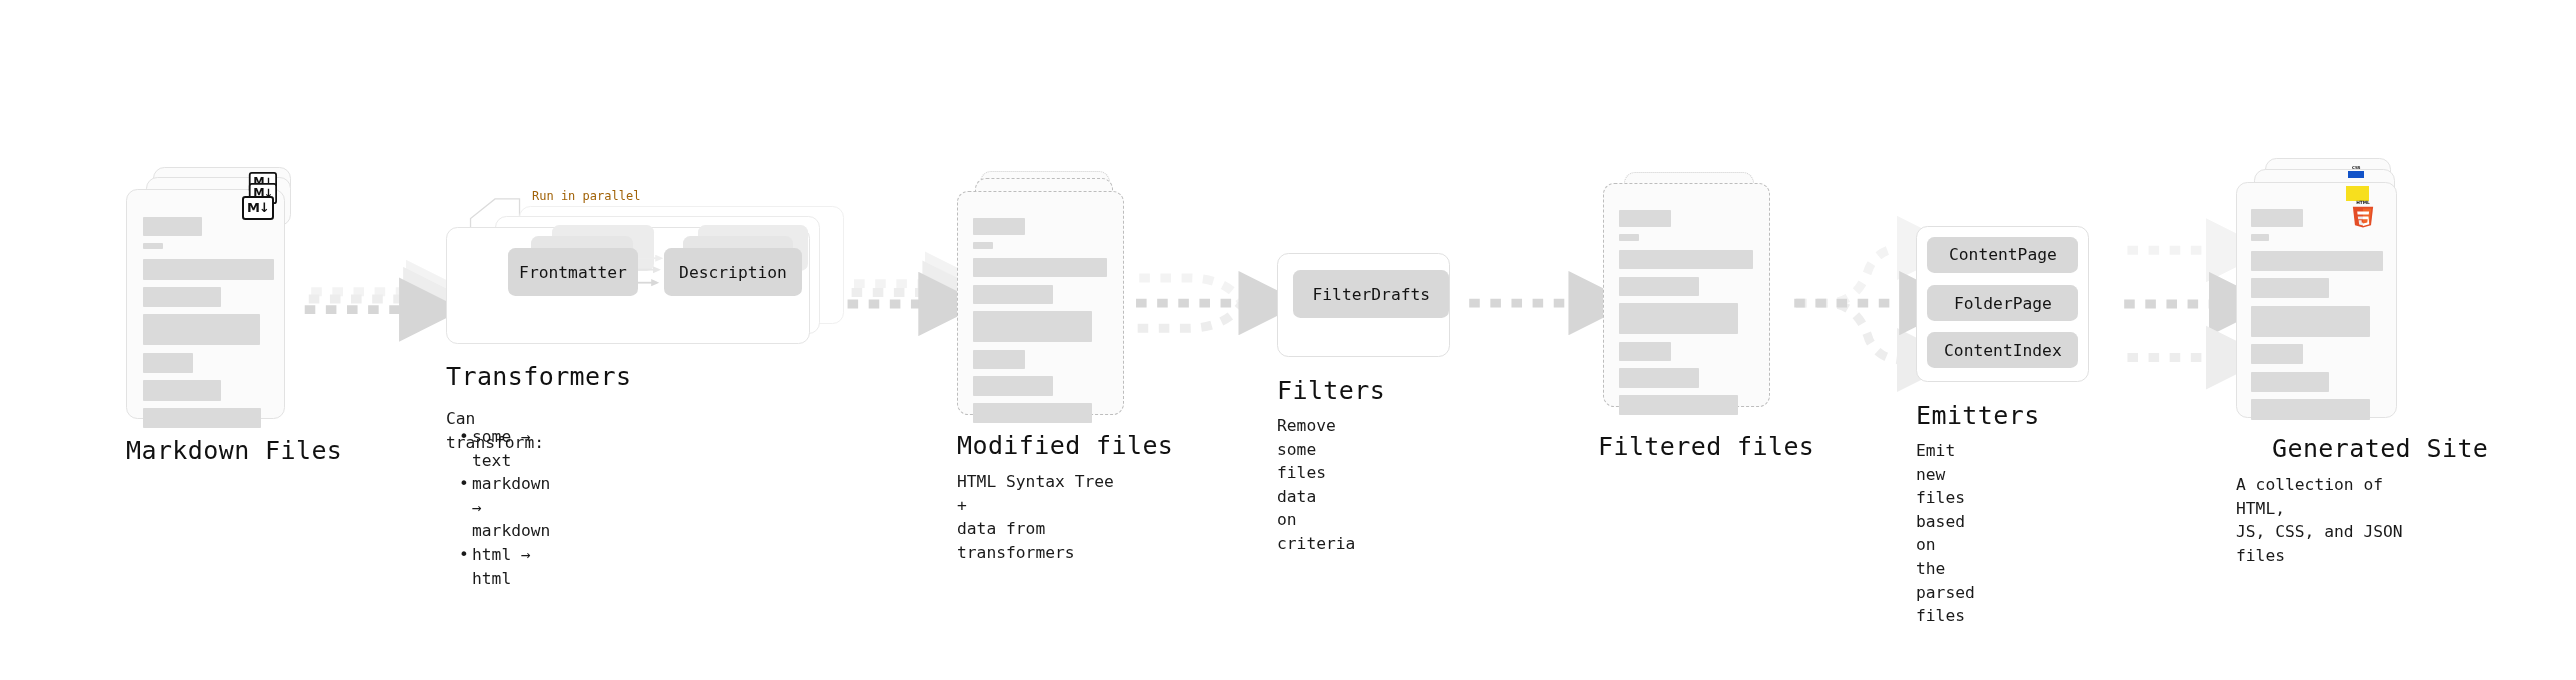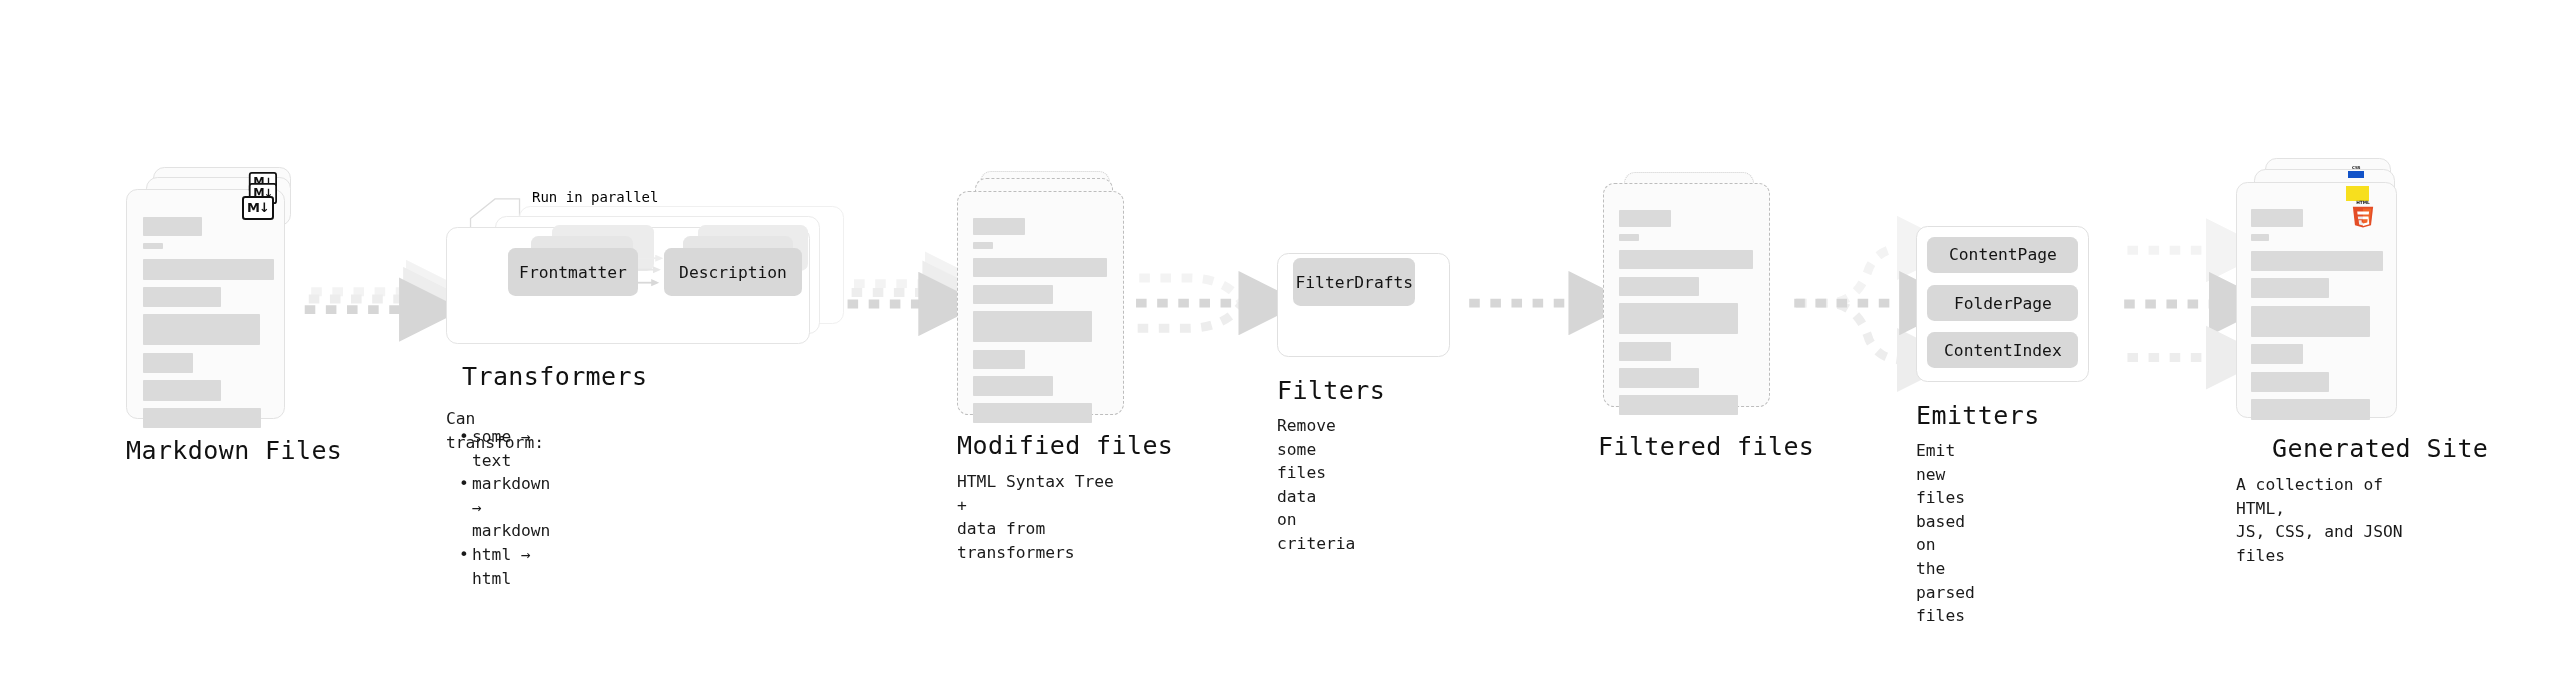--- a/index.html
+++ b/index.html
@@ -135,22 +135,22 @@
   svg.arrows {
     position: absolute;
     left: 0; top: 0;
     width: 2576px; height: 681px;
     pointer-events: none;
   }
 
   .annot {
     position: absolute;
     font-family: "DejaVu Sans Mono", "Liberation Mono", monospace;
-    font-size: 14px;
-    color: #000000;
+    font-size: 12px;
+    color: #a16207;
     white-space: nowrap;
   }
 </style>
 </head>
 <body>
 
 <div class="canvas">
 
   <svg class="arrows" viewBox="0 0 3170 838" xmlns="http://www.w3.org/2000/svg">
     <defs>
@@ -263,21 +263,21 @@
       <path d="M 2 34 L 40 34" stroke="#d8d8d8" stroke-width="2.2" fill="none" marker-end="url(#sm-a)"></path>
     </svg>
 
     <div class="pill" style="left:62px; top:54px; width:130px; height:48px;">
       <span>Frontmatter</span>
     </div>
     <div class="pill" style="left:218px; top:54px; width:138px; height:48px;">
       <span>Description</span>
     </div>
 
-    <div class="stage-title" style="position:absolute; left:16px; top:168px;text-align:center;">Transformers</div>
+    <div class="stage-title" style="position:absolute; left:0px; top:168px;text-align:center;">Transformers</div>
     <div class="stage-desc" style="position:absolute; left:0px; top:213px;">Can transform:</div>
     <ul style="position:absolute; left:11.4px; top:231px; margin:0; padding-left:14.6px; list-style:none;">
       <li style="font-size:16.3px; line-height:23.6px; color:#1a1a1a; position:relative;">
         <span style="position:absolute;left:-13px;top:0;">•</span>
         <span>some → text</span>
       </li>
       <li style="font-size:16.3px; line-height:23.6px; color:#1a1a1a; position:relative;">
         <span style="position:absolute;left:-13px;top:0;">•</span>
         <span>markdown → markdown</span>
       </li>
@@ -304,21 +304,21 @@
         <div class="doc-line" style="width:119px;height:19.5px;"></div>
       </div>
     </div>
     <div class="stage-title" style="position:absolute; left:0px; top:260px;">Modified files</div>
     <div class="stage-desc" style="position:absolute; left:0px; top:299px;">HTML Syntax Tree +
 data from transformers</div>
   </div>
 
   <div class="stage" style="left:1277px; top:253px;">
     <div class="outer-box" style="left:0px; top:0px; width:173px; height:104px;"></div>
-    <div class="pill" style="left:16.3px; top:5px; width:122px; height:48px;align-items:center;">
+    <div class="pill" style="left:16.3px; top:17px; width:156px; height:48px;align-items:center;">
       <span>FilterDrafts</span>
     </div>
     <div class="stage-title" style="position:absolute; left:0px; top:123px;">Filters</div>
     <div class="stage-desc" style="position:absolute; left:0px; top:161px;">Remove some files data
 on criteria</div>
   </div>
 
   <div class="stage" style="left:1598px; top:172px;">
     <div class="doc-stack" style="width:175px; height:244px;">
       <div class="doc-card dotted-top" style="left:26px; top:0px; width:130px; height:41px; border-color:#cfcfcf;"></div>

